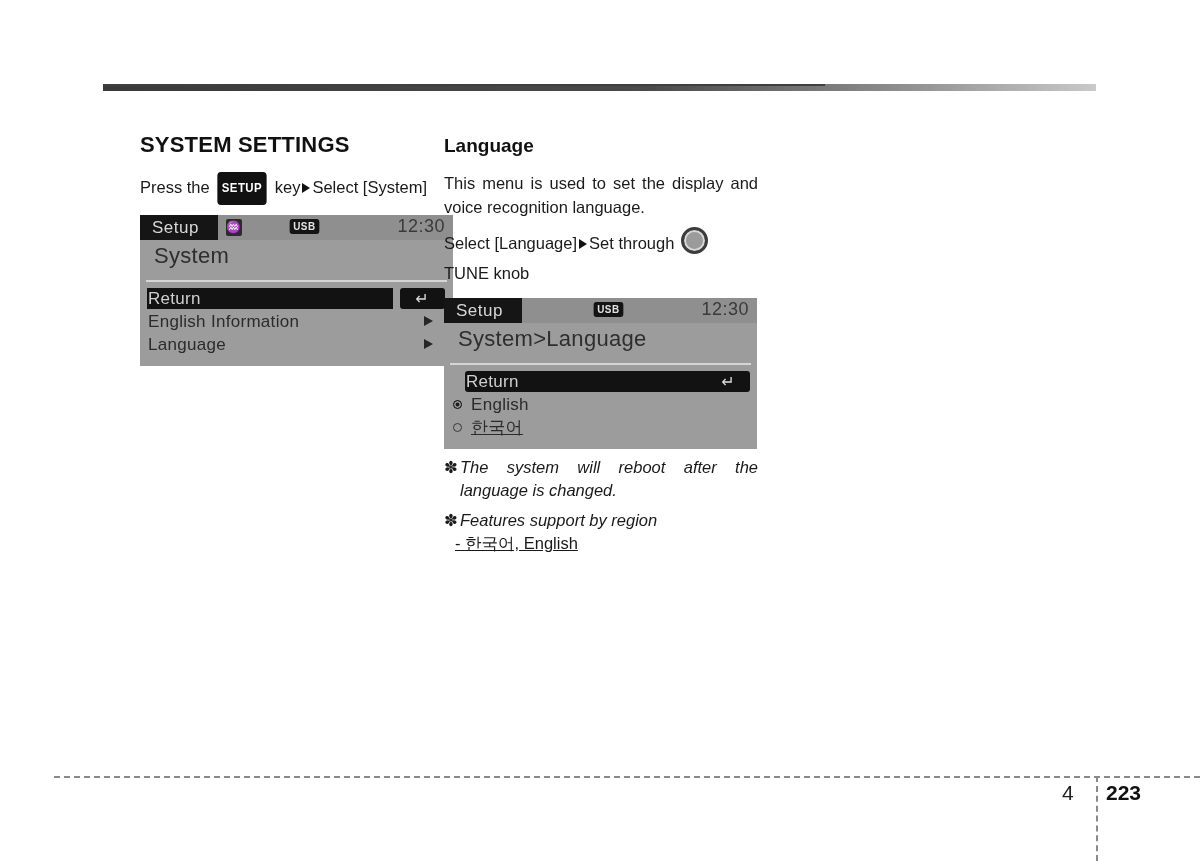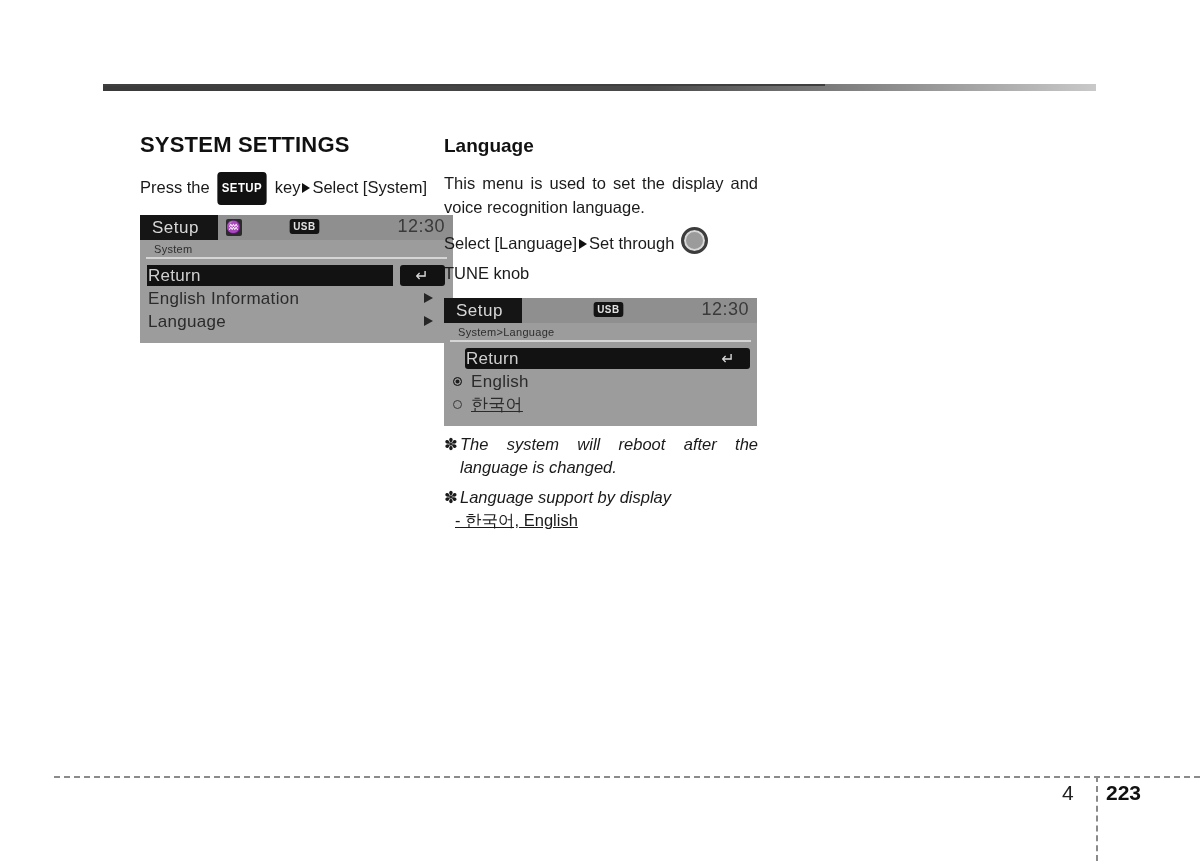--- a/index.html
+++ b/index.html
@@ -179,23 +179,23 @@
   }
   .lcd-clock {
     position: absolute;
     right: 8px;
     top: 1px;
     font-size: 18px;
     color: #3a3a3a;
     letter-spacing: 0.5px;
   }
   .lcd-breadcrumb {
-    font-size: 11px;
+    font-size: 22px;
     color: #2e2e2e;
-    padding: 3px 0 2px 8px;
+    padding: 3px 0 11px 8px;
     border-bottom: 2px solid #d5d5d5;
     margin: 0 6px 0 6px;
     letter-spacing: 0.3px;
   }
   .lcd-rows { padding-top: 5px; }
   .lcd-row {
     height: 23px;
     display: flex;
     align-items: center;
     position: relative;
@@ -397,21 +397,21 @@
 
     </div>
   </div>
 
   <div class="note">
     <span class="mark">✽</span>
     <span class="txt">The system will reboot after the language is changed.</span>
   </div>
   <div class="note">
     <span class="mark">✽</span>
-    <span class="txt nojust">Language support by display</span>
+    <span class="txt nojust">Features support by region</span>
   </div>
   <div class="note-sub">- 한국어, English</div>
 
 </div>
 
 <div id="footer-hline"></div>
 <div id="footer-vline"></div>
 <div id="footer-chapter">4</div>
 <div id="footer-page">223</div>
 

